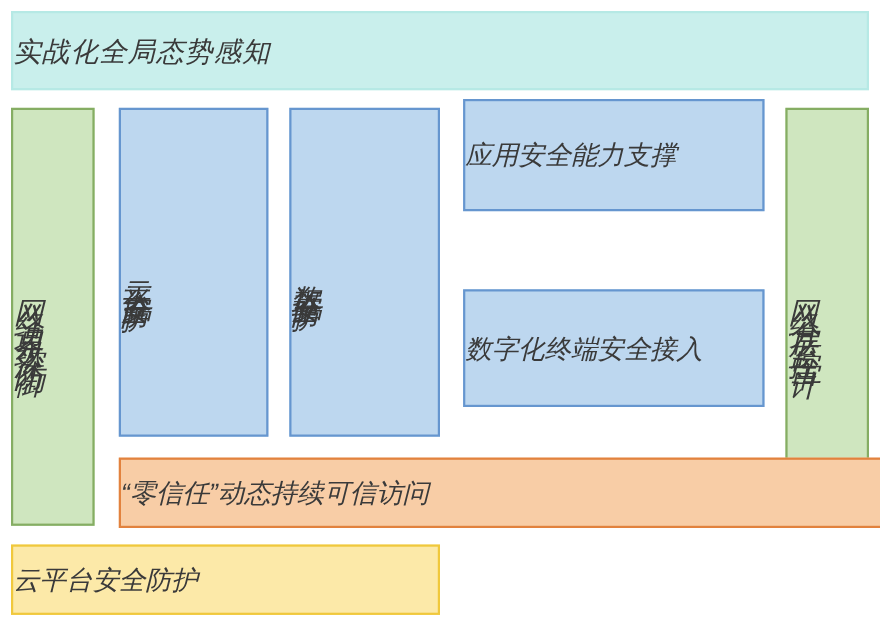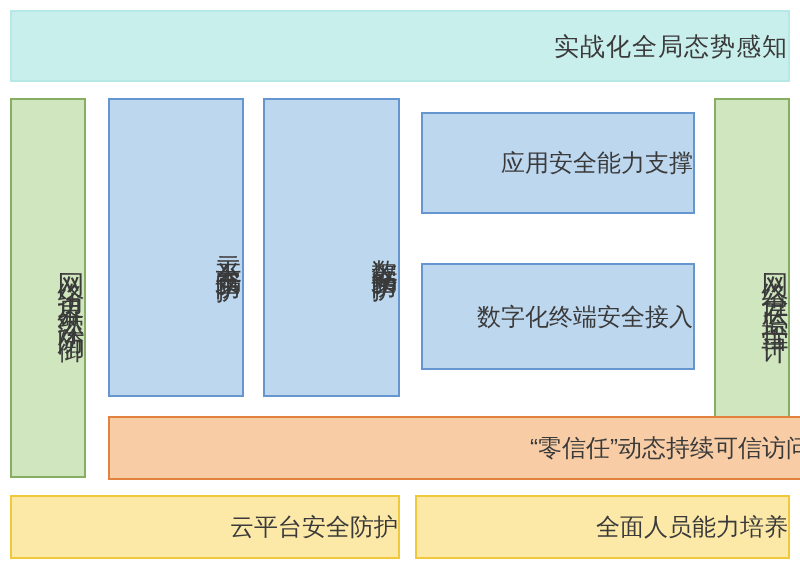--- a/index.html
+++ b/index.html
@@ -13,22 +13,23 @@
     width: 800px;
     height: 566px;
     background: #ffffff;
     overflow: hidden;
   }
   .box {
     position: absolute;
     box-sizing: border-box;
     display: flex;
     align-items: center;
-    justify-content: flex-end;
+    justify-content: flex-start;
     color: #3a3a3a;
+    font-style: italic;
   }
   .label {
     font-size: 24px;
     color: #3a3a3a;
     white-space: nowrap;
   }
   
   .banner {
     left: 10px; top: 10px; width: 780px; height: 72px;
     background: #c9efec;
@@ -62,21 +63,21 @@
   .bluecol-1 { left: 108px; width: 136px; }
   .bluecol-2 { left: 263px; width: 137px; }
   .bluecol .vlabel { font-size: 26px; letter-spacing: 3px; }
 
   
   .cap {
     left: 421px; width: 274px;
     background: #bdd7ef;
     border: 2px solid #6696cf;
   }
-  .cap-1 { top: 112px;  height: 102px; }
+  .cap-1 { top: 90px;  height: 102px; }
   .cap-2 { top: 263px; height: 107px; }
 
   
   .access-bar {
     left: 108px; top: 416px; width: 704px; height: 64px;
     background: #f8cda6;
     border: 2px solid #e2823e;
   }
 
   
@@ -122,17 +123,14 @@
   </div>
 
   <div class="box access-bar">
     <span class="label">“零信任”动态持续可信访问</span>
   </div>
 
   <div class="box foundation foundation-1">
     <span class="label">云平台安全防护</span>
   </div>
 
-  <div class="box foundation foundation-2">
-    <span class="label">全面人员能力培养</span>
-  </div>
 
 </div>
 
 </body></html>

